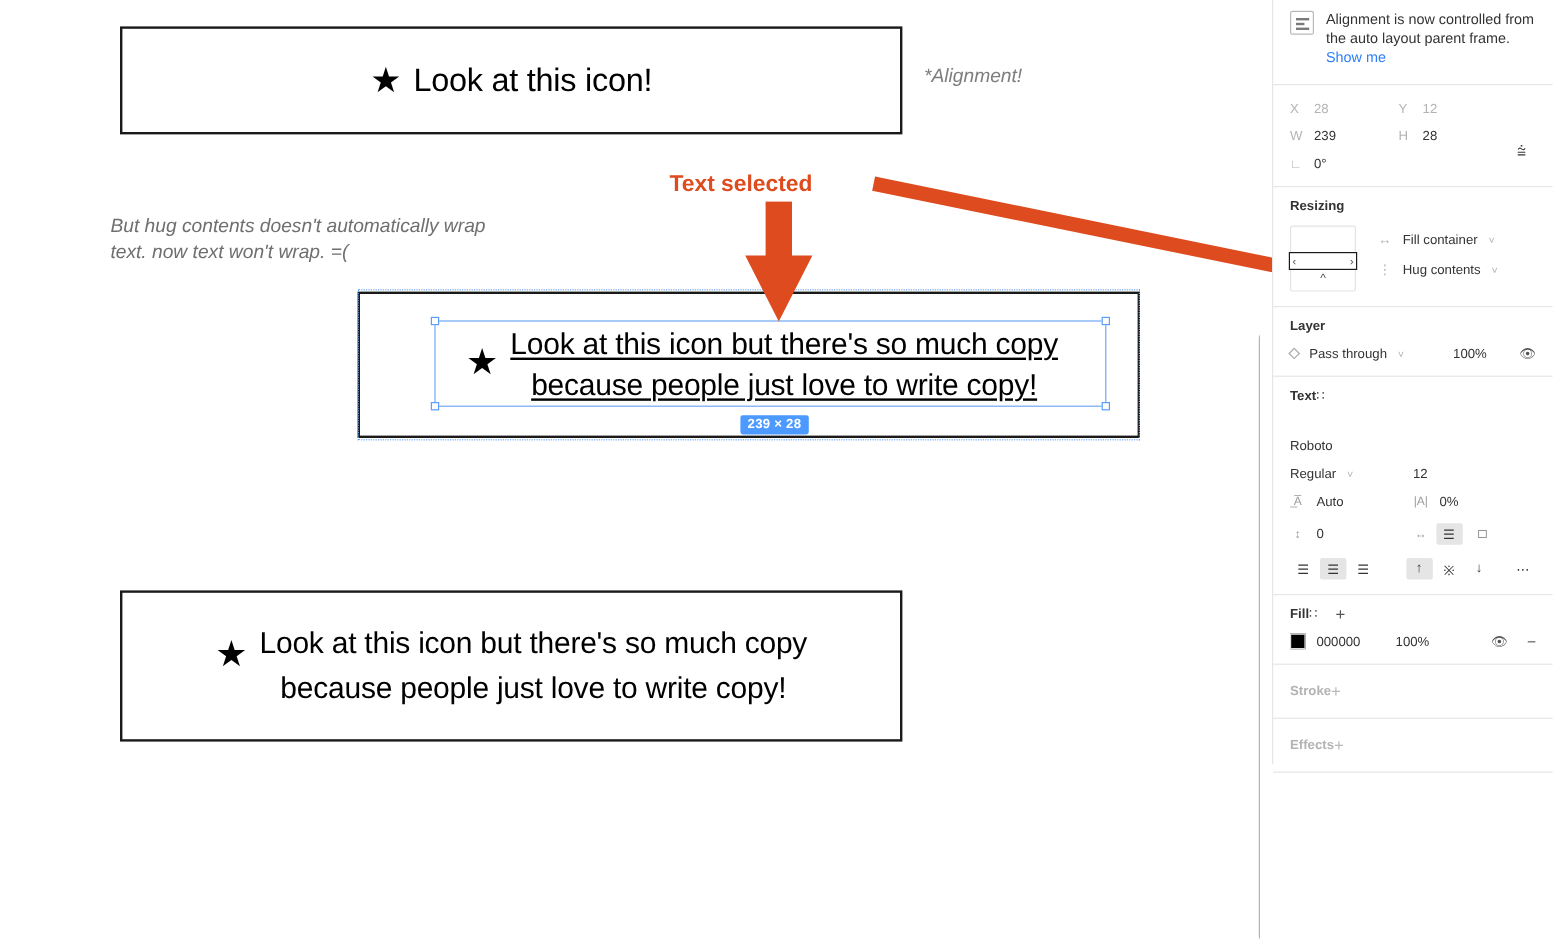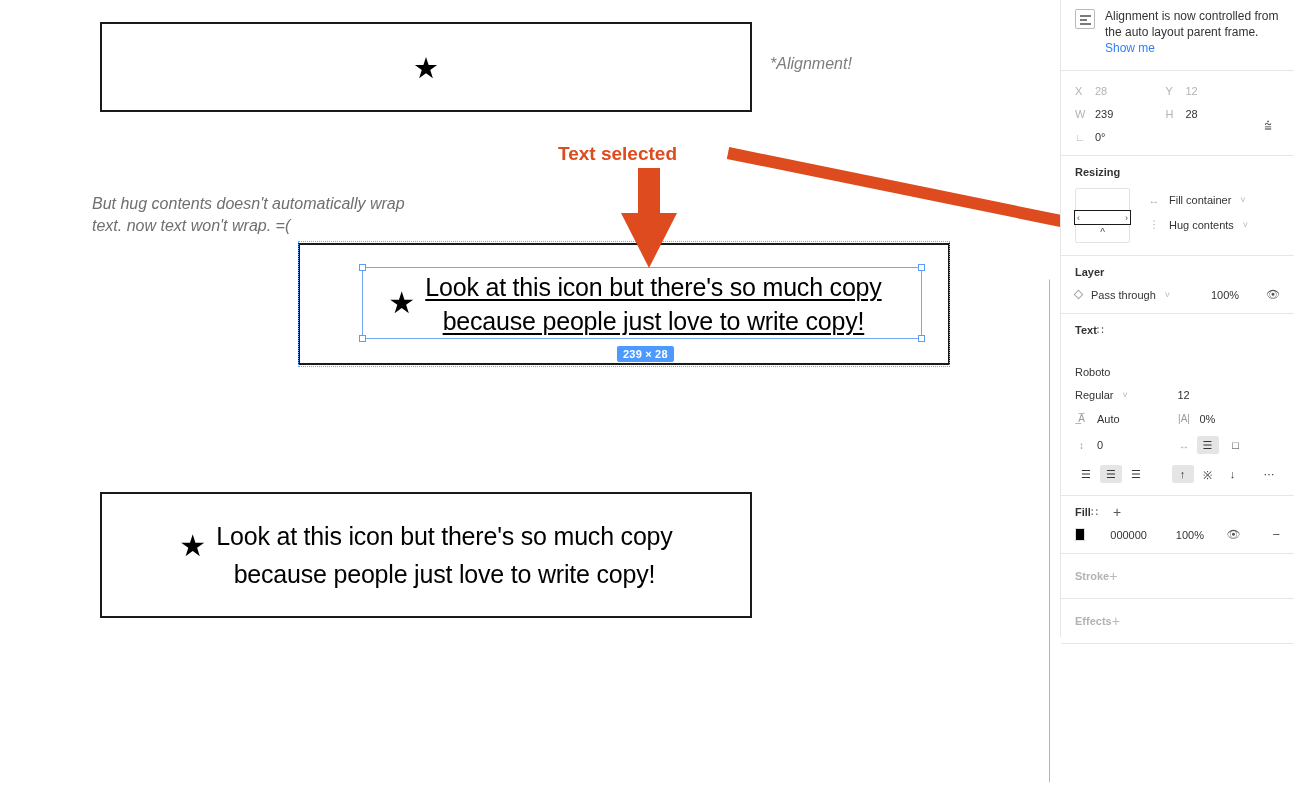--- a/index.html
+++ b/index.html
@@ -33,21 +33,21 @@
   
   #perfecto {
     position: absolute; left: 770px; top: 55px;
     font-size: 16px; font-style: italic; color: #7d7d7d; white-space: nowrap;
   }
 
   
   #hugnote {
     position: absolute; left: 92px; top: 178px;
     font-size: 16px; font-style: italic; color:#6f6f6f;
-    line-height: 22px; white-space: pre-line; margin-top: 15px;
+    line-height: 22px; white-space: pre-line;
   }
 
   
   #box2 { left: 298px; top: 243px; width: 652px; height: 122px; }
   #box2 .row { display:flex; align-items:flex-start; gap: 0px; padding-left: 22px;}
   #box2 .star { font-size: 30px; margin-top: 18px; margin-right: 10px;}
   #box2-textwrap { position: relative; }
   #box2 .label {
     font-size: 25px; color:#000; line-height: 34px; text-align:center;
     white-space: pre-line; letter-spacing:-0.2px;
@@ -158,41 +158,42 @@
   .txt-half { width:50%; display:flex; align-items:center; gap:9px;}
   .ic-box { width:13px; height:13px; display:inline-flex; align-items:center; justify-content:center; color:#9a9a9a; font-size:10px;}
   .btn-ic {
     width:22px; height:18px; display:inline-flex; align-items:center; justify-content:center;
     border-radius:2px; color:#333; font-size:11px; cursor:default;
   }
   .btn-ic.active { background:#e5e5e5; }
   .dots-v { letter-spacing:1px; color:#555; font-size:11px; line-height:6px;}
 
   
-  .fill-row { display:flex; align-items:center; gap:16px; margin-top:10px; }
+  .fill-row { display:flex; align-items:center; gap:0; margin-top:10px; }
   .swatch { width:13px; height:13px; background:#000; border:1px solid #ddd; }
   .fill-hex { margin-left:9px; width:66px; }
   .fill-op { width:46px; }
   .sec-head { display:flex; align-items:center; justify-content:flex-start; }
   .head-icons { display:flex; align-items:center; gap:14px; }
   .plus { color:#555; font-size:14px; line-height:10px; }
   .plus.muted { color:#b9b9b9; }
   .eye { font-size:11px; color:#555; }
   .minus { font-size:13px; color:#555; line-height:8px;}
 </style>
 </head>
 <body>
 
 <div id="app">
 
   <div id="canvas">
 
     <div id="box1" class="frame-box">
       <div class="row">
         <span class="star">★</span>
+        <span class="label">Look at this icon!</span>
       </div>
     </div>
 
     <div id="perfecto">*Alignment!</div>
 
     <div id="hugnote">But hug contents doesn't automatically wrap
 text. now text won't wrap. =(</div>
 
     <div id="box2" class="frame-box">
       <div class="row">

